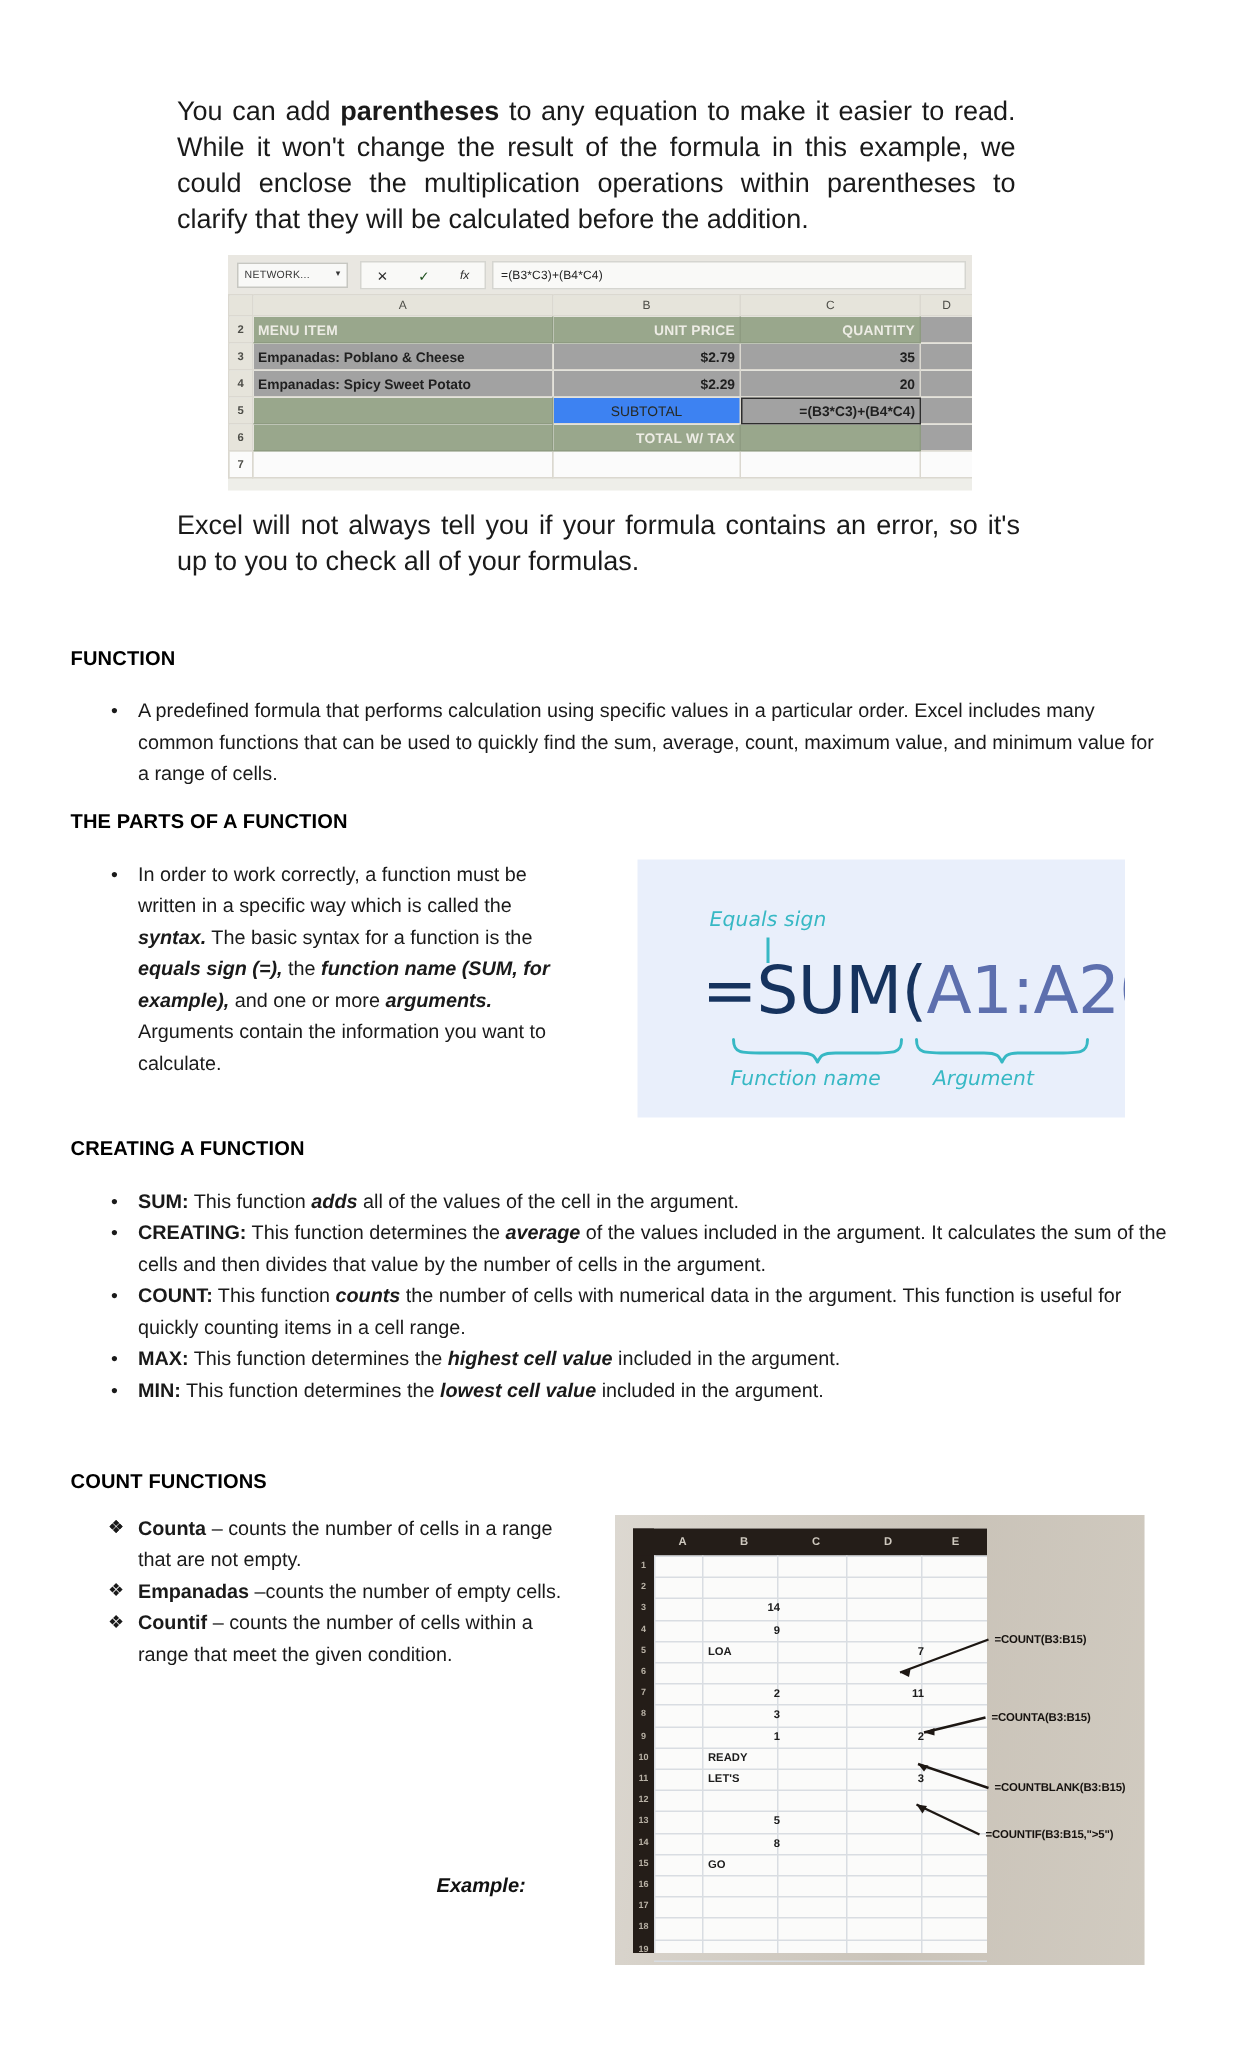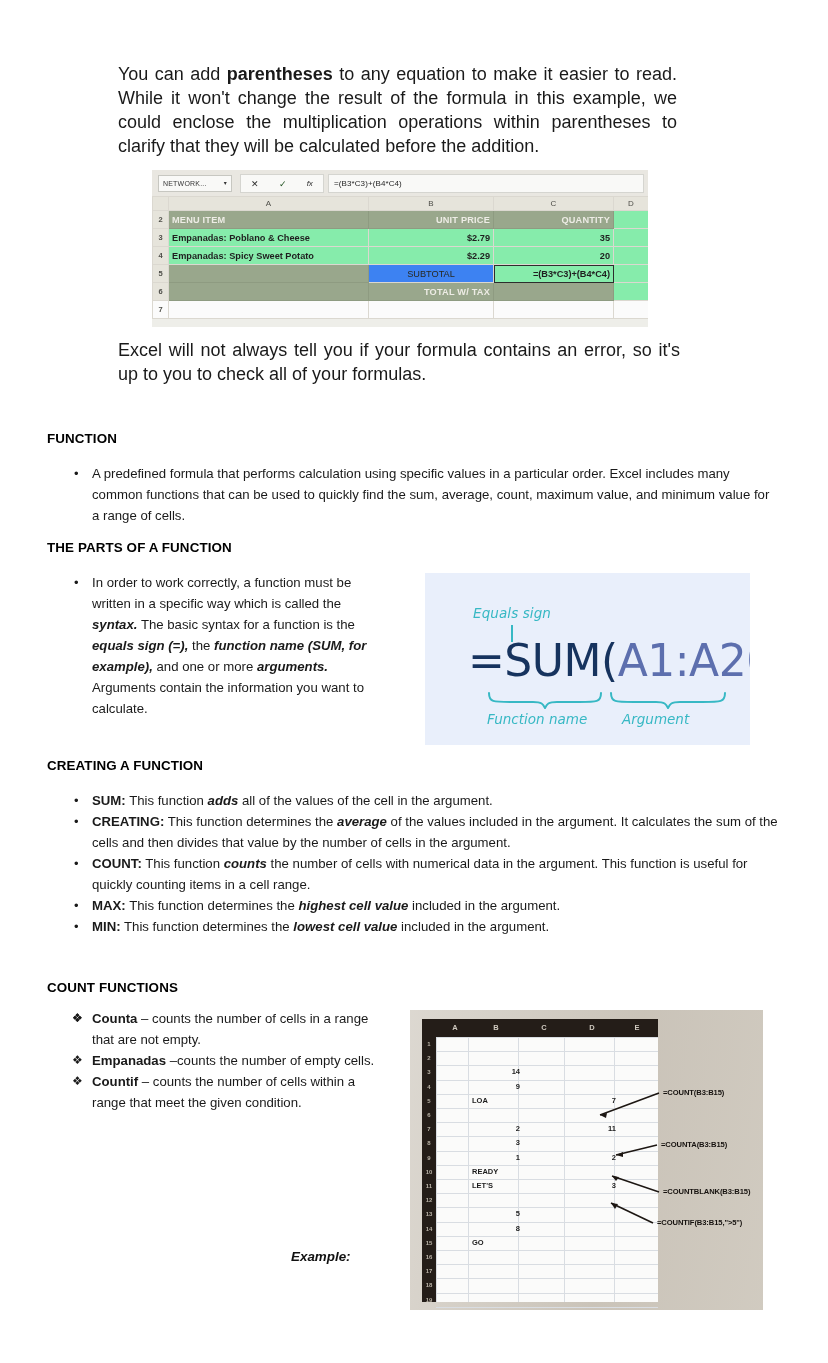--- a/index.html
+++ b/index.html
@@ -104,21 +104,21 @@
   .xl1 table { border-collapse: collapse; width: 100%; table-layout: fixed; font-size: 9.2px; }
   .xl1 col.cRow { width: 16px; }
   .xl1 col.cA { width: 200px; }
   .xl1 col.cB { width: 125px; }
   .xl1 col.cC { width: 120px; }
   .xl1 col.cD { width: 35px; }
 
   .xl1 td, .xl1 th {
     border: 1px solid #dedbd2;
     height: 17px; padding: 0 3px;
-    background: #86efac;
+    background: #a3a3a3;
     color: #1c1c1c;
     overflow: hidden; white-space: nowrap;
   }
   .xl1 th.colhead {
     background: #e9e7de; color: #4c4c46; font-weight: normal;
     font-size: 8px; text-align: center; height: 13px;
   }
   .xl1 td.rowhead {
     background: #e9e7de; color: #4c4c46; font-size: 7.5px;
     text-align: center; padding: 0; font-weight: bold;

